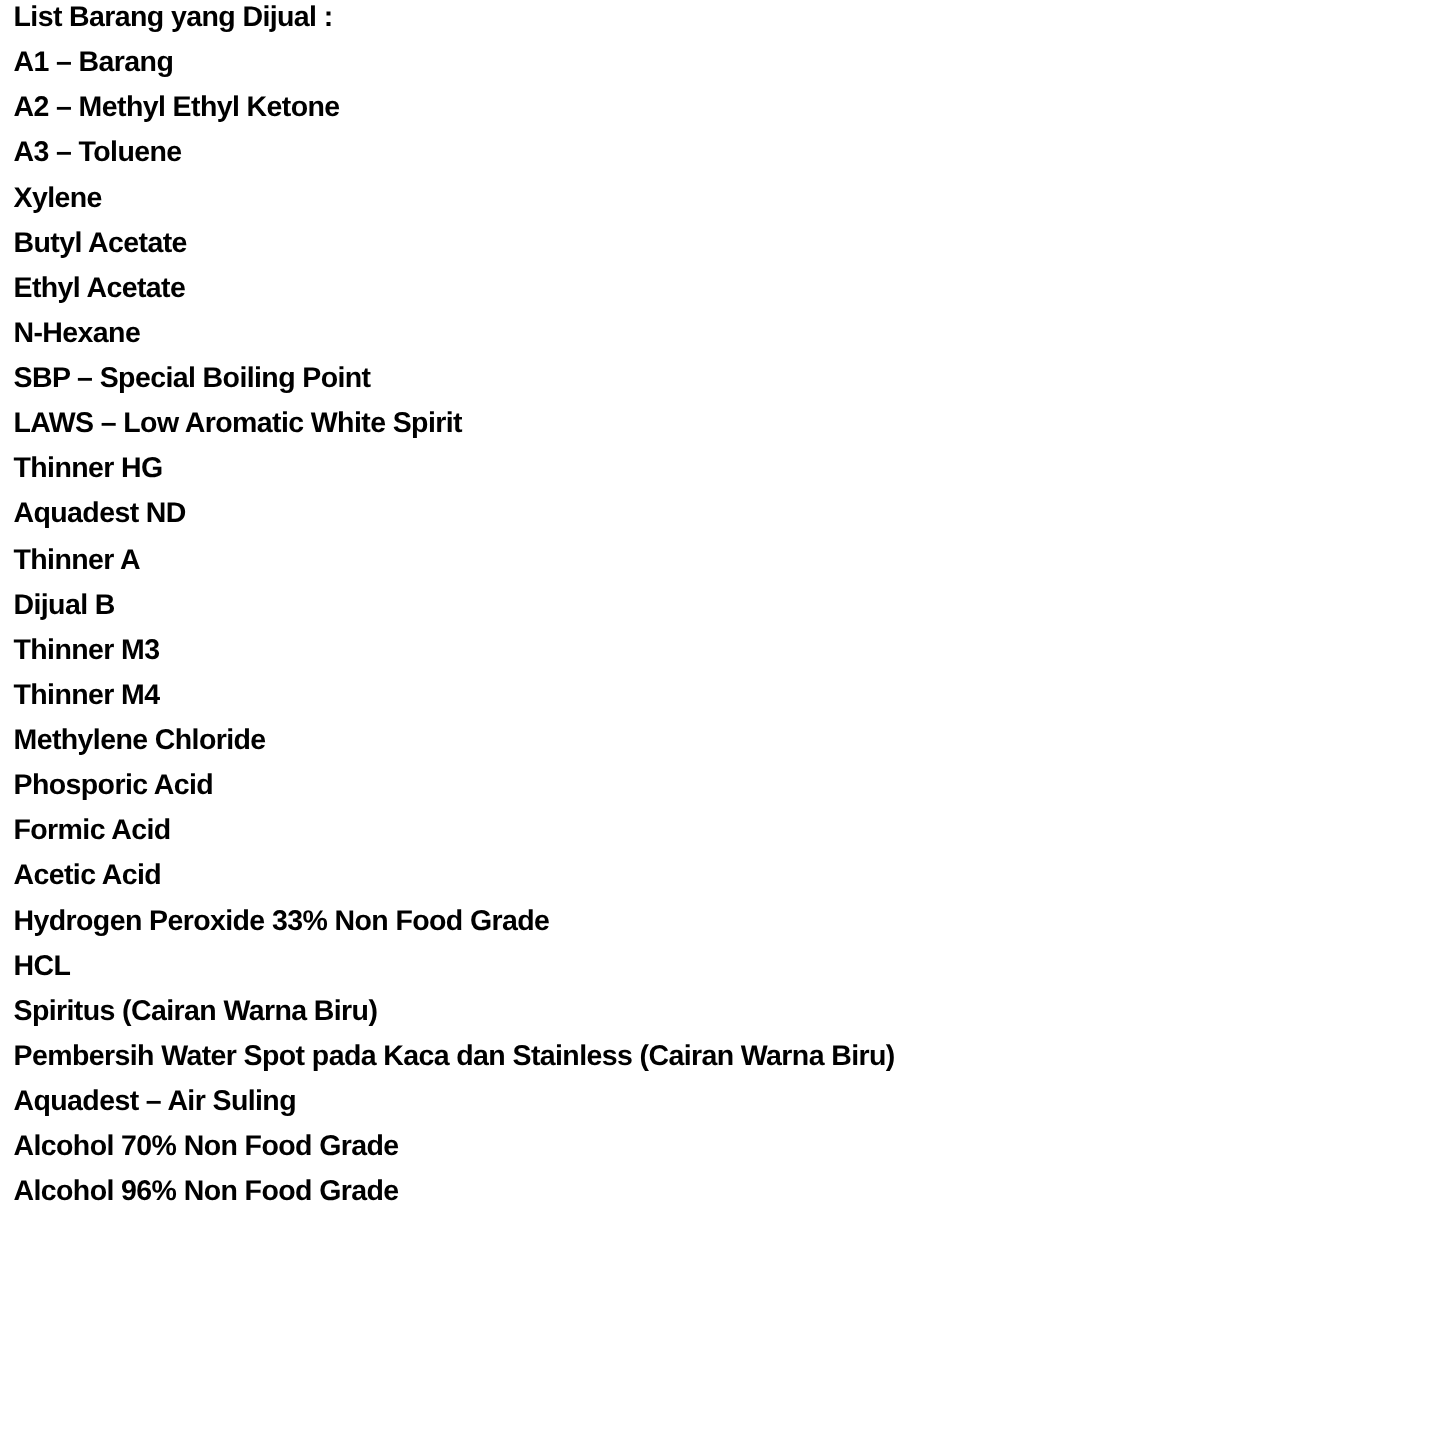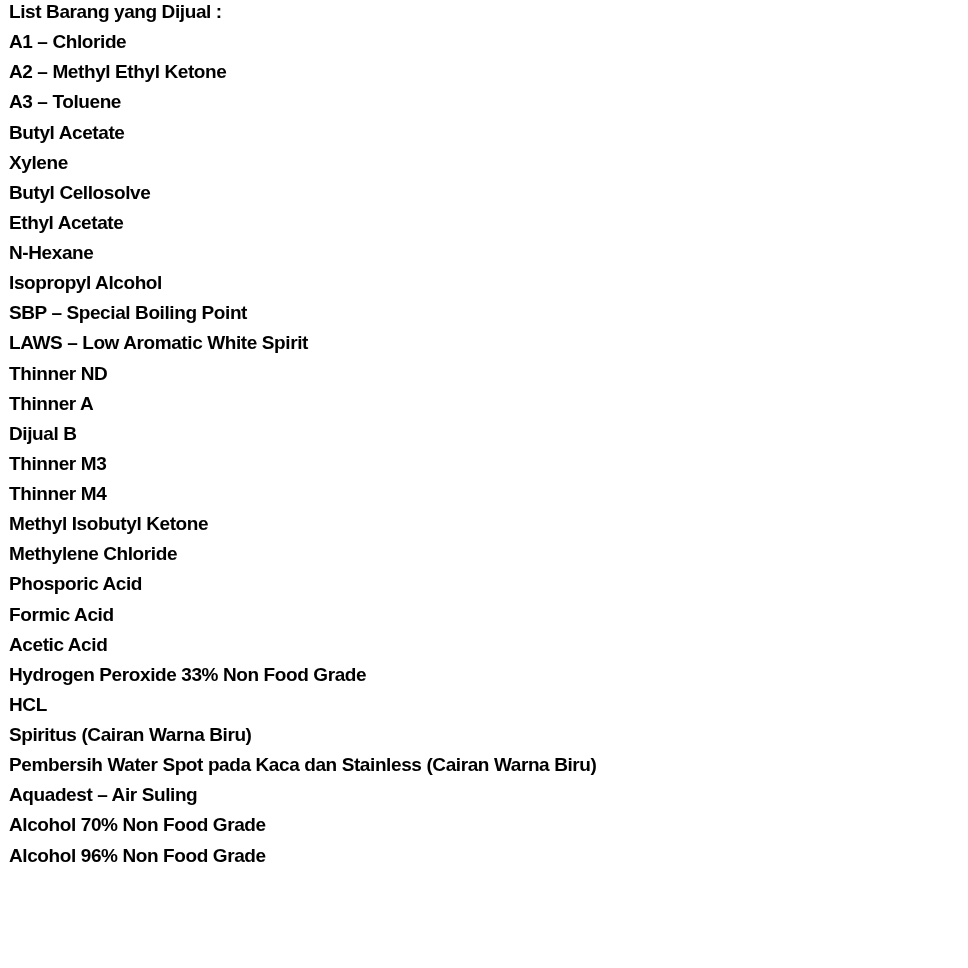--- a/index.html
+++ b/index.html
@@ -26,37 +26,35 @@
     letter-spacing: -0.4px;
     color: #000000;
     white-space: pre;
   }
 </style>
 </head>
 <body>
 
 <div class="page">
   <div class="line">List Barang yang Dijual :</div>
-  <div class="line">A1 – Chloride</div>
+  <div class="line">A1 – Barang</div>
   <div class="line">A2 – Methyl Ethyl Ketone</div>
   <div class="line">A3 – Toluene</div>
+  <div class="line">Xylene</div>
   <div class="line">Butyl Acetate</div>
-  <div class="line">Xylene</div>
-  <div class="line">Butyl Cellosolve</div>
   <div class="line">Ethyl Acetate</div>
   <div class="line">N-Hexane</div>
-  <div class="line">Isopropyl Alcohol</div>
   <div class="line">SBP – Special Boiling Point</div>
   <div class="line">LAWS – Low Aromatic White Spirit</div>
-  <div class="line">Thinner ND</div>
+  <div class="line">Thinner HG</div>
+  <div class="line">Aquadest ND</div>
   <div class="line">Thinner A</div>
   <div class="line">Dijual B</div>
   <div class="line">Thinner M3</div>
   <div class="line">Thinner M4</div>
-  <div class="line">Methyl Isobutyl Ketone</div>
   <div class="line">Methylene Chloride</div>
   <div class="line">Phosporic Acid</div>
   <div class="line">Formic Acid</div>
   <div class="line">Acetic Acid</div>
   <div class="line">Hydrogen Peroxide 33% Non Food Grade</div>
   <div class="line">HCL</div>
   <div class="line">Spiritus (Cairan Warna Biru)</div>
   <div class="line">Pembersih Water Spot pada Kaca dan Stainless (Cairan Warna Biru)</div>
   <div class="line">Aquadest – Air Suling</div>
   <div class="line">Alcohol 70% Non Food Grade</div>

